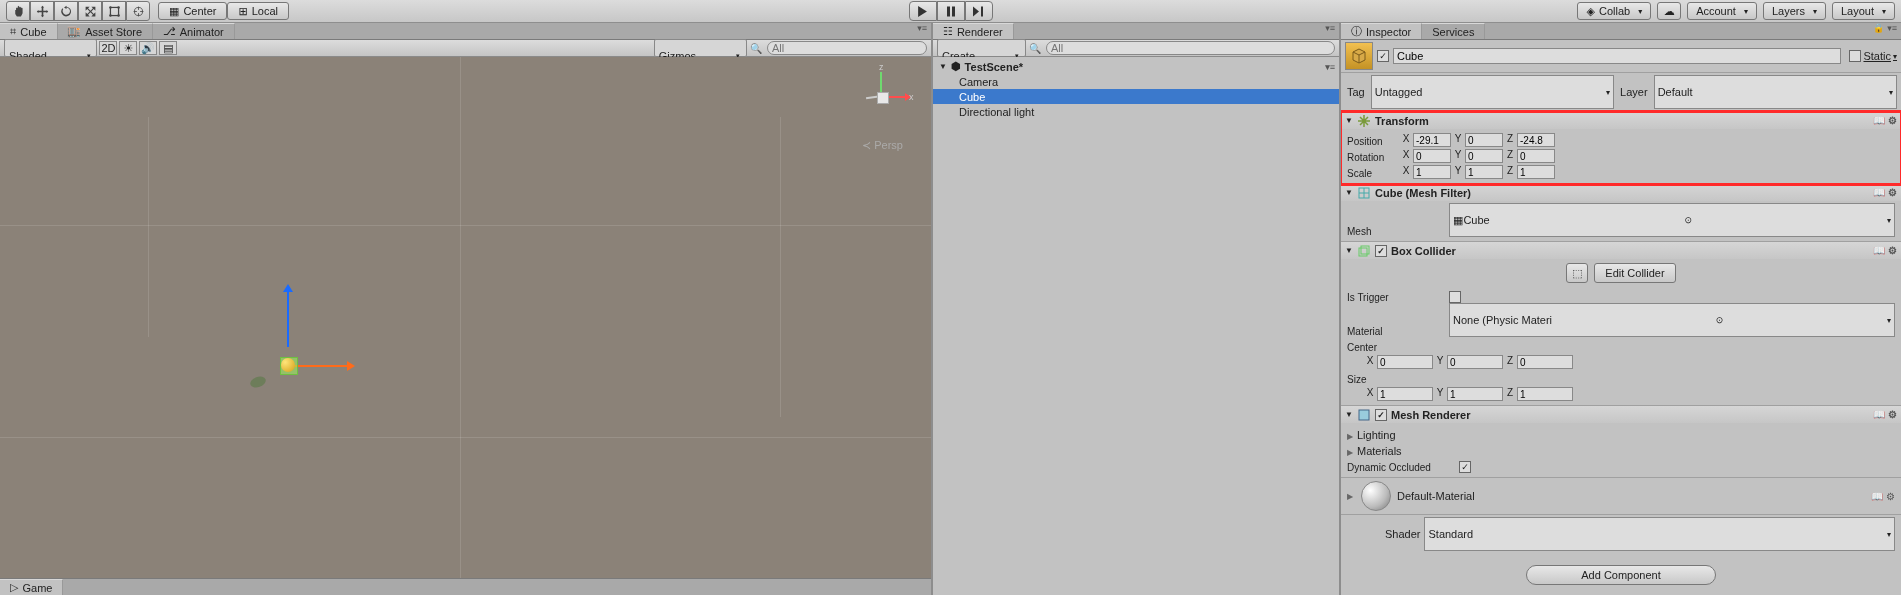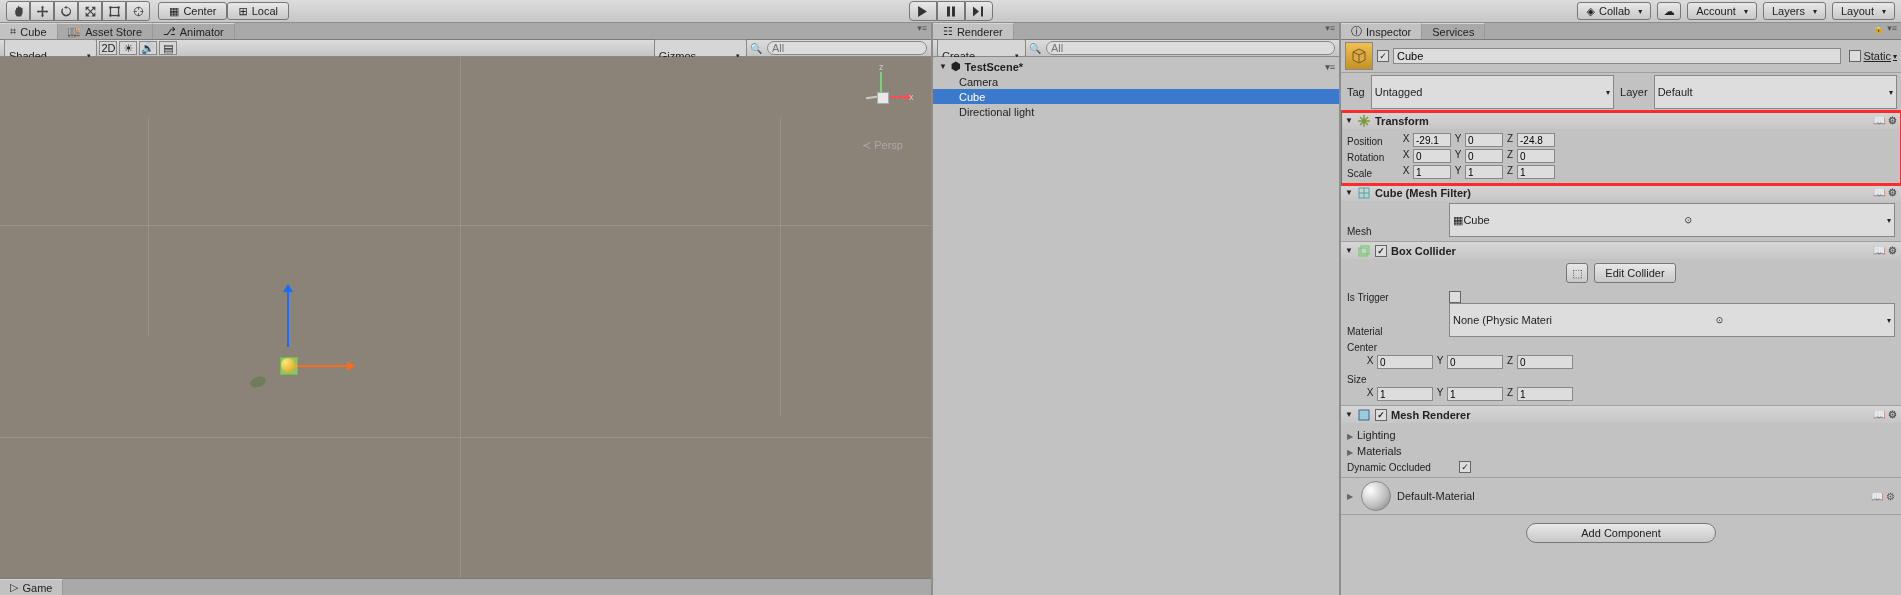--- a/index.html
+++ b/index.html
@@ -532,20 +532,26 @@
 
       <div class="mat-row">
         <span class="tri" style="color:#666">▶</span>
         <div class="mat-ball"></div>
         <span>Default-Material</span>
         <div class="comp-gear" style="margin-left:auto">
             <span class="book-icon">📖</span>
             <span class="gear-icon">⚙</span>
           </div>
       </div>
+      <div class="shader-row">
+        <span>Shader</span>
+        <div class="tag-dd" style="flex:1">
+            <span>Standard</span>
+          </div>
+      </div>
 
       <div class="add-comp">
           <span>Add Component</span>
         </div>
 
     </div>
   </div>
 </div>
 
 </body></html>

